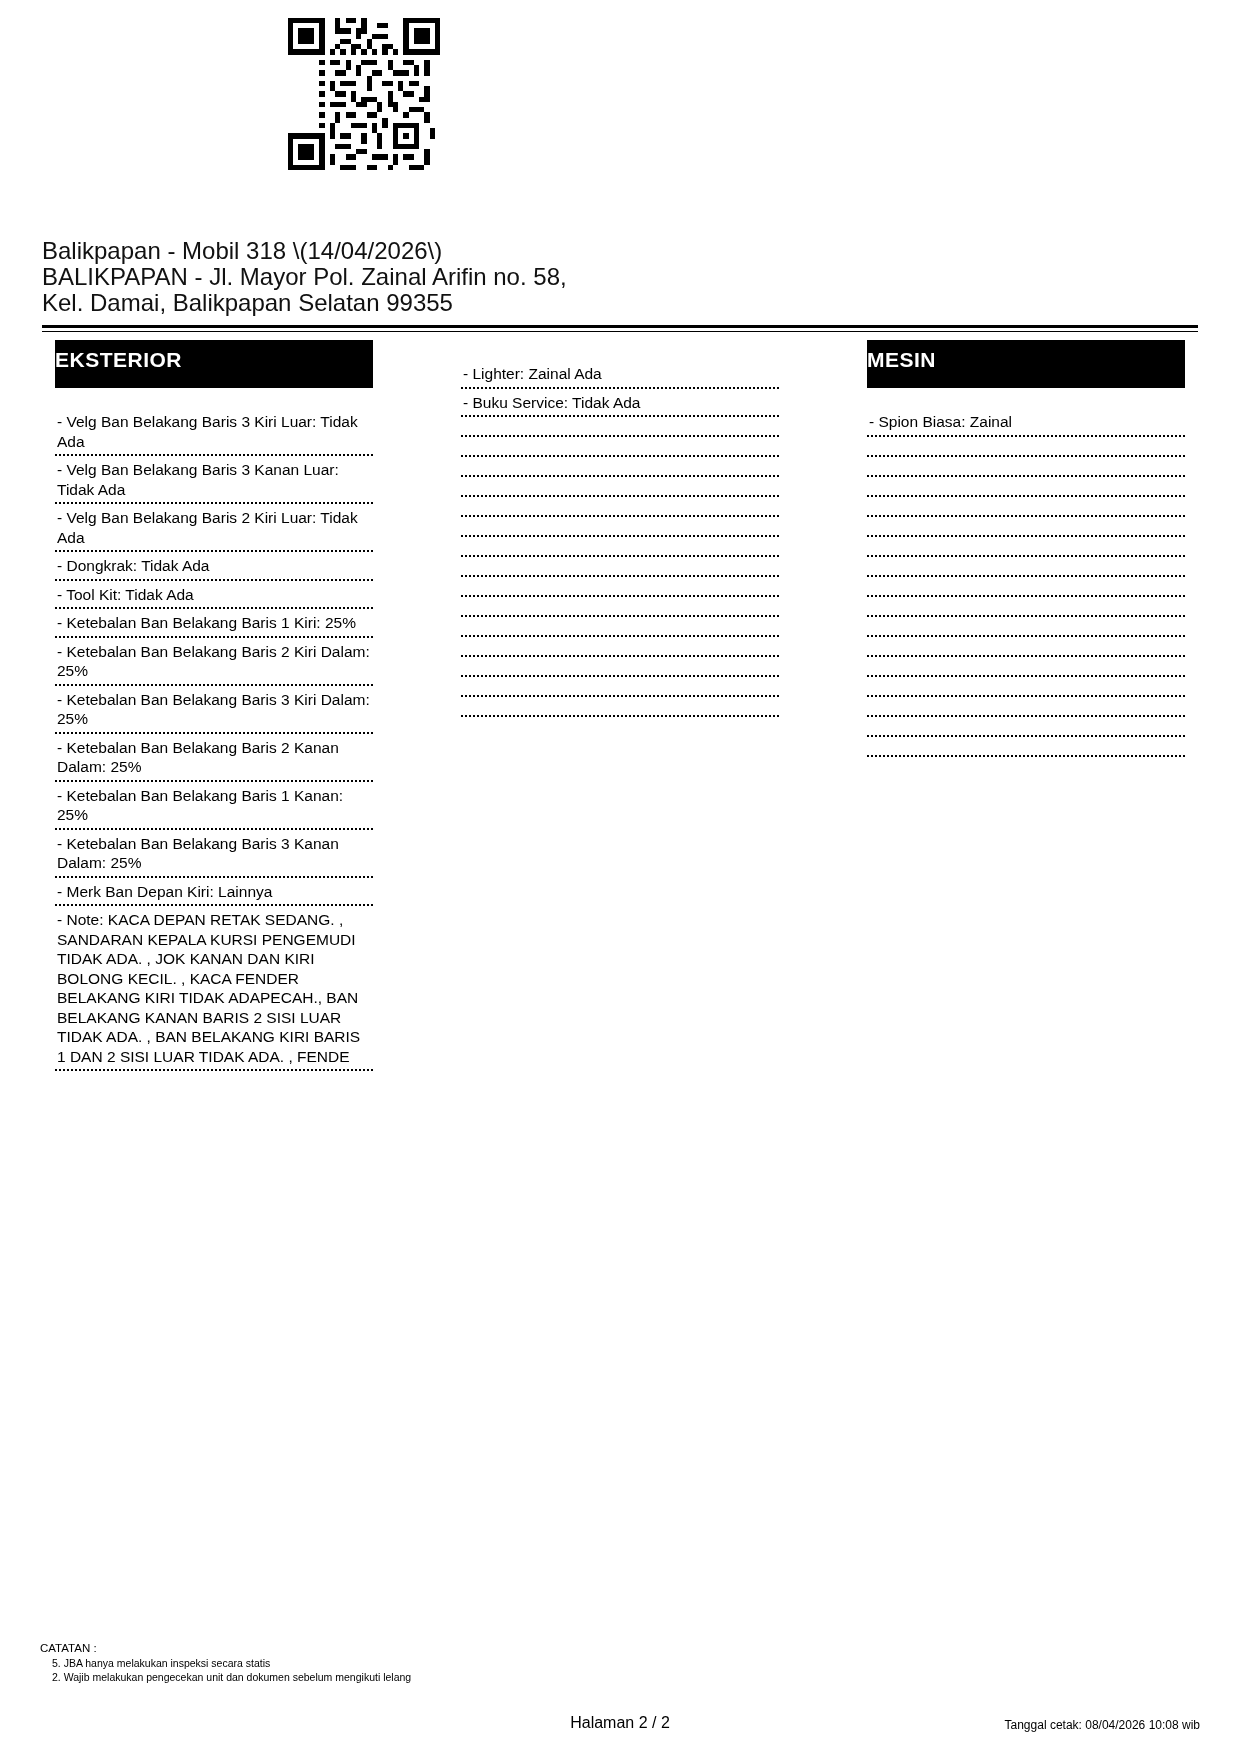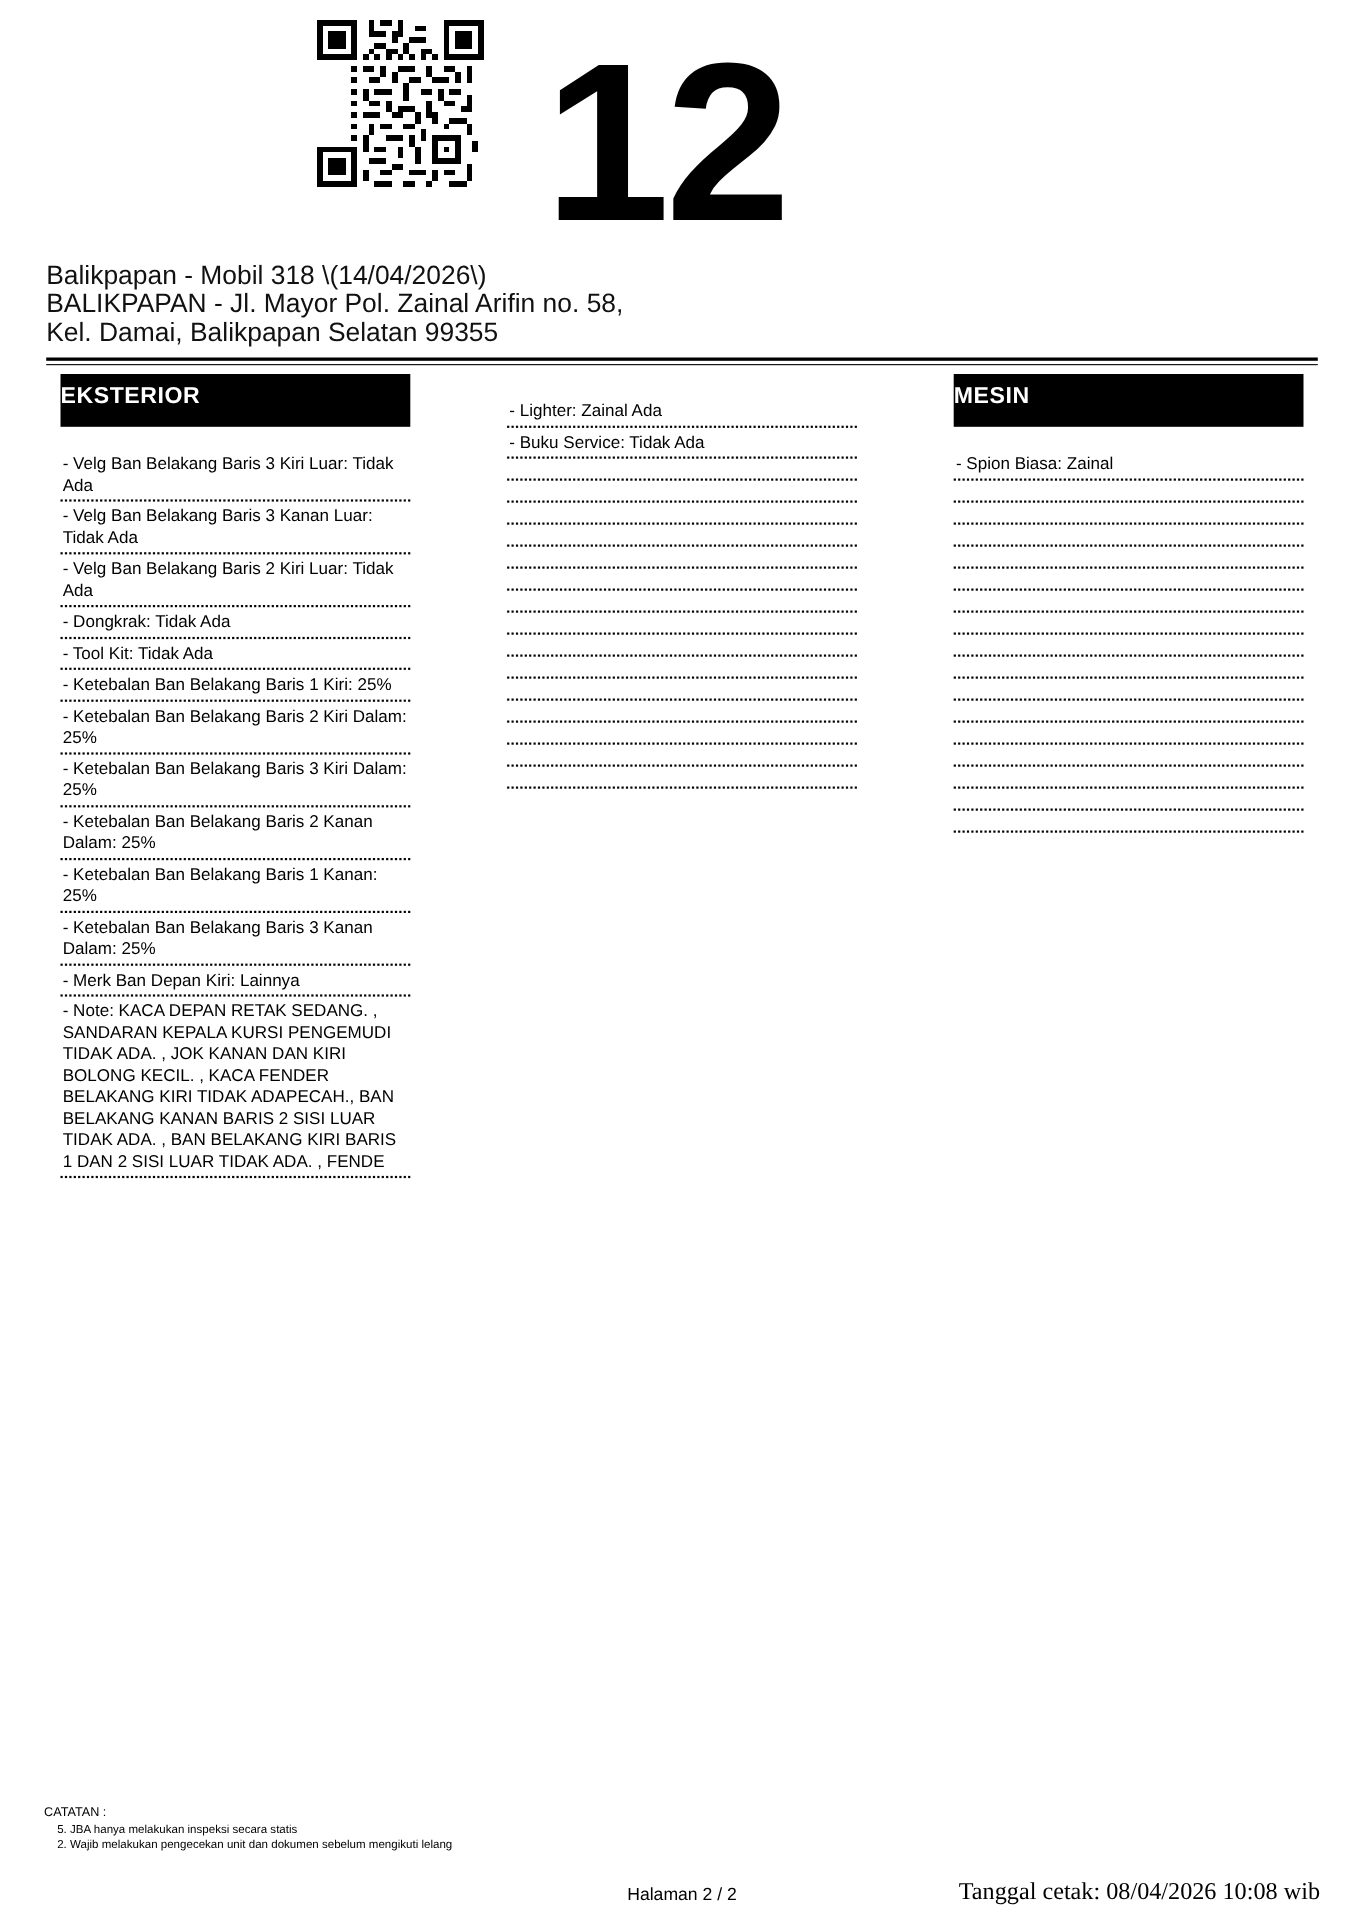--- a/index.html
+++ b/index.html
@@ -144,22 +144,21 @@
     position: absolute;
     left: 0;
     width: 1240px;
     text-align: center;
     font-size: 16px;
   }
   .tanggal {
     position: absolute;
     right: 40px;
     bottom: 22px;
-    font-size: 22px;
-    font-family: Liberation Serif, serif;
+    font-size: 12px;
   }
 </style>
 </head>
 <body>
 
 <div class="page">
 
   <div class="header">
 
     <div class="qr">
@@ -270,21 +269,20 @@
             <rect x="11" y="26" width="2" height="1"></rect>
           <rect x="10" y="28" width="3" height="1"></rect>
             <rect x="15" y="28" width="2" height="1"></rect>
           <rect x="19" y="28" width="1" height="1"></rect>
             <rect x="23" y="28" width="3" height="1"></rect>
         </g>
       </svg>
     </div>
 
     <div class="lot-block">
-      <div class="lot-number">12</div>
     </div>
 
     <div class="addr">
       <div>Balikpapan - Mobil 318 \(14/04/2026\)</div>
       <div>BALIKPAPAN - Jl. Mayor Pol. Zainal Arifin no. 58,</div>
       <div>Kel. Damai, Balikpapan Selatan 99355</div>
     </div>
 
     <div class="rules">
       <div class="rule-thick"></div>

